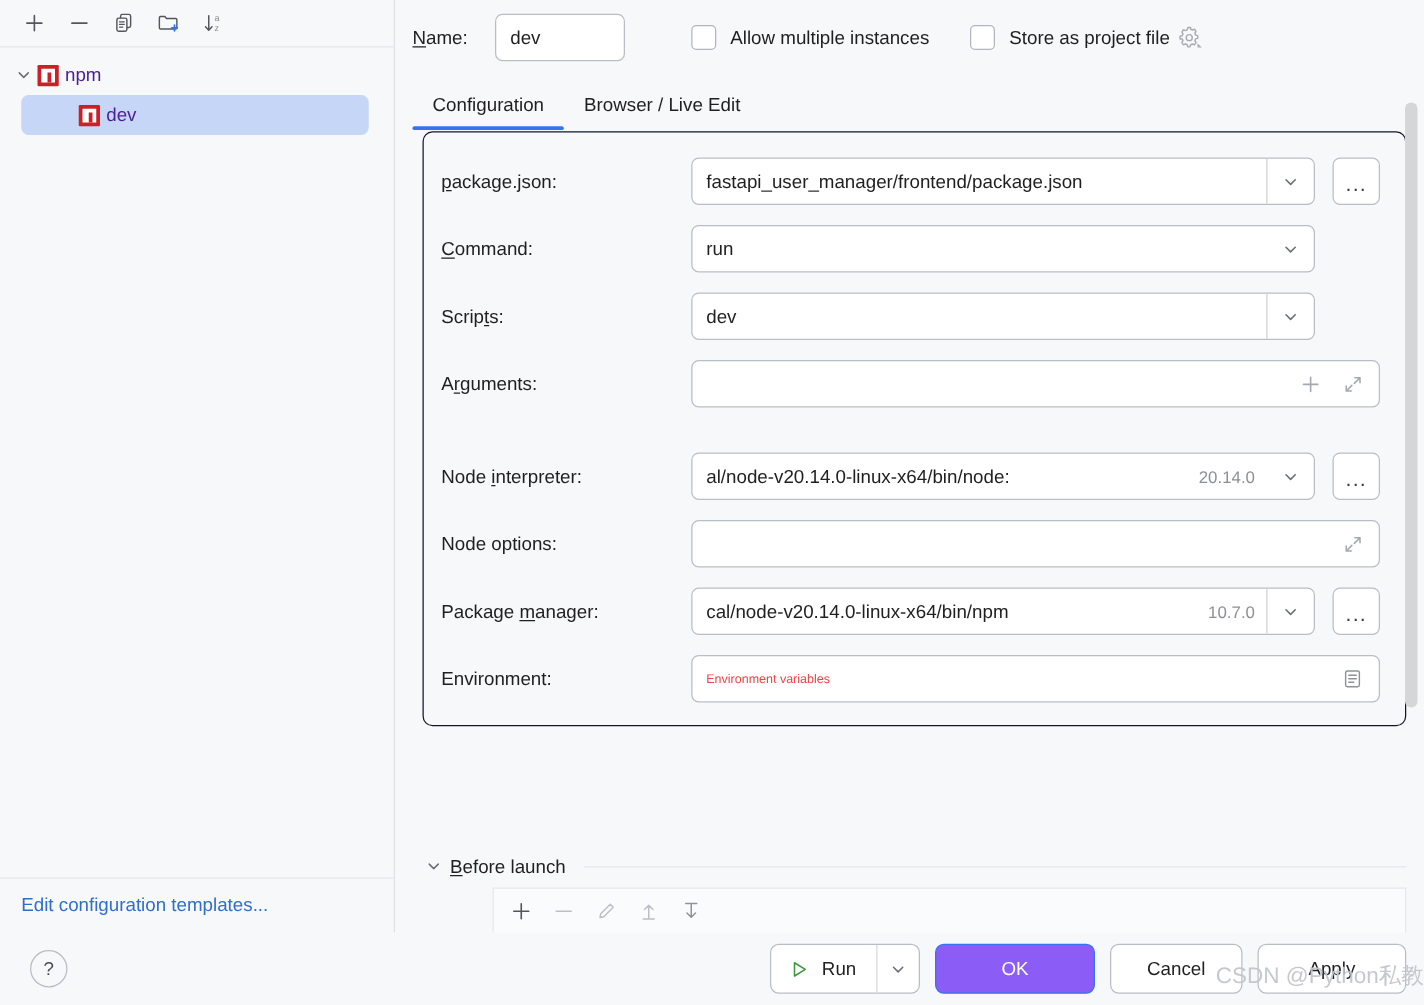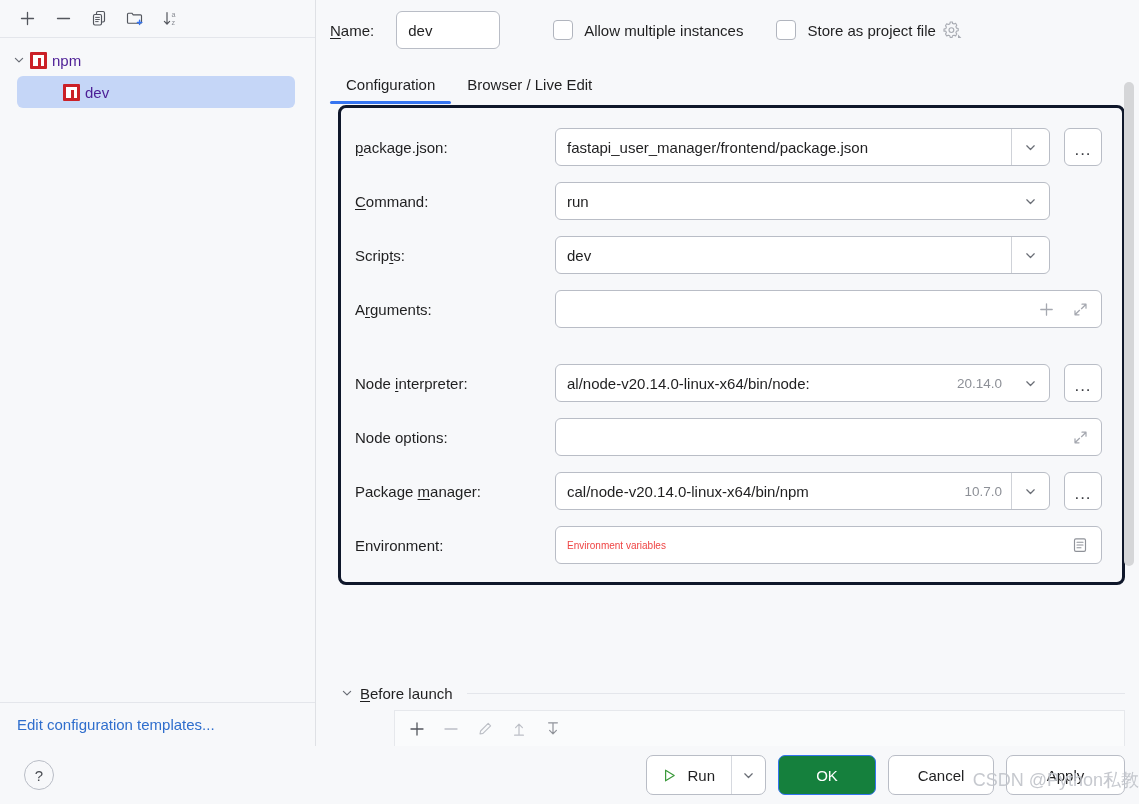--- a/index.html
+++ b/index.html
@@ -67,21 +67,21 @@
 
   
   #tabs { display:flex; align-items:flex-end; height:44px; padding-left:14px; flex:0 0 44px; }
   .tab { font-size:15px; padding:0 16px 11px 16px; cursor:pointer; color:#1f1f20; position:relative; }
   .tab.active::after { content:""; position:absolute; left:0; right:0; bottom:0; height:3px;
       background:#3574f0; border-radius:2px; }
 
   
   #scrollarea { flex:1; min-height:0; position:relative; padding:0 14px 0 22px; }
 
-  .groupbox { border:3px solid #0f172a; border-radius:8px; background:#f7f8fa;
+  .groupbox { border:1px solid #0f172a; border-radius:8px; background:#f7f8fa;
               margin-top:1px; padding:20px 20px 18px 14px; }
 
   .frow { display:flex; align-items:center; margin-bottom:16px; }
   .frow:last-child { margin-bottom:0; }
   .flabel { width:200px; flex:0 0 200px; font-size:15px; color:#1f1f20; }
 
   .fld { flex:1; display:flex; align-items:flex-start; min-width:0; }
 
   .txtbox { flex:1; min-width:0; height:38px; border:1px solid #b9bdc6; border-radius:6px;
       background:#fff; display:flex; align-items:center; padding:0 9px 0 11px; }
@@ -128,21 +128,21 @@
   #bottom { height:58px; flex:0 0 58px; display:flex; align-items:center;
             padding:0 14px 0 0; background:#f7f8fa; position:relative; }
   #help-btn { width:30px; height:30px; margin-left:24px; border:1px solid #b9bdc6;
       border-radius:50%; background:#f7f8fa; display:flex; align-items:center;
       justify-content:center; font-size:15px; color:#4a4d53; cursor:pointer; }
   #btn-right { margin-left:auto; display:flex; align-items:center; gap:12px; }
 
   .btn { height:40px; border:1px solid #b9bdc6; border-radius:7px; background:#fff;
       font-size:15px; display:flex; align-items:center; justify-content:center;
       cursor:pointer; padding:0 18px; color:#1f1f20; font-family:inherit; }
-  .btn.primary { background:#15803d; border-color:#3574f0; color:#fff; width:98px; padding:0; }
+  .btn.primary { background:#8b5cf6; border-color:#3574f0; color:#fff; width:128px; padding:0; }
   #run-btn { display:flex; align-items:center; border:1px solid #b9bdc6; border-radius:7px;
       background:#fff; height:40px; overflow:hidden; }
   #run-main { display:flex; align-items:center; gap:9px; padding:0 16px 0 14px; height:100%;
       cursor:pointer; }
   #run-split { width:34px; height:100%; display:flex; align-items:center; justify-content:center;
       border-left:1px solid #d6d9df; cursor:pointer; }
   #cancel-btn { width:106px; padding:0; }
   #apply-btn { width:119px; padding:0; }
 
   

